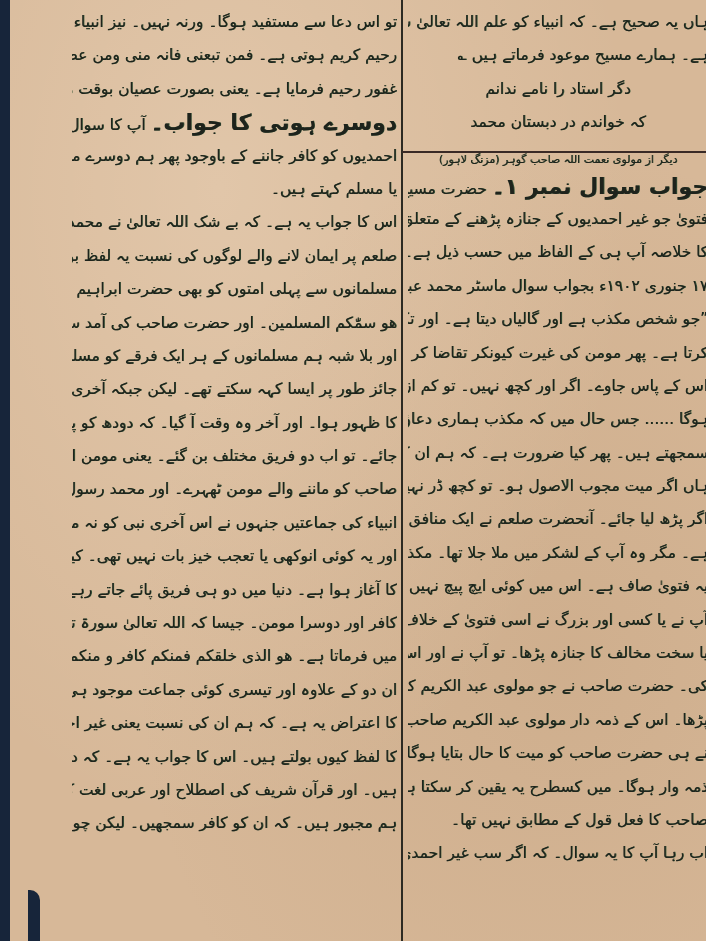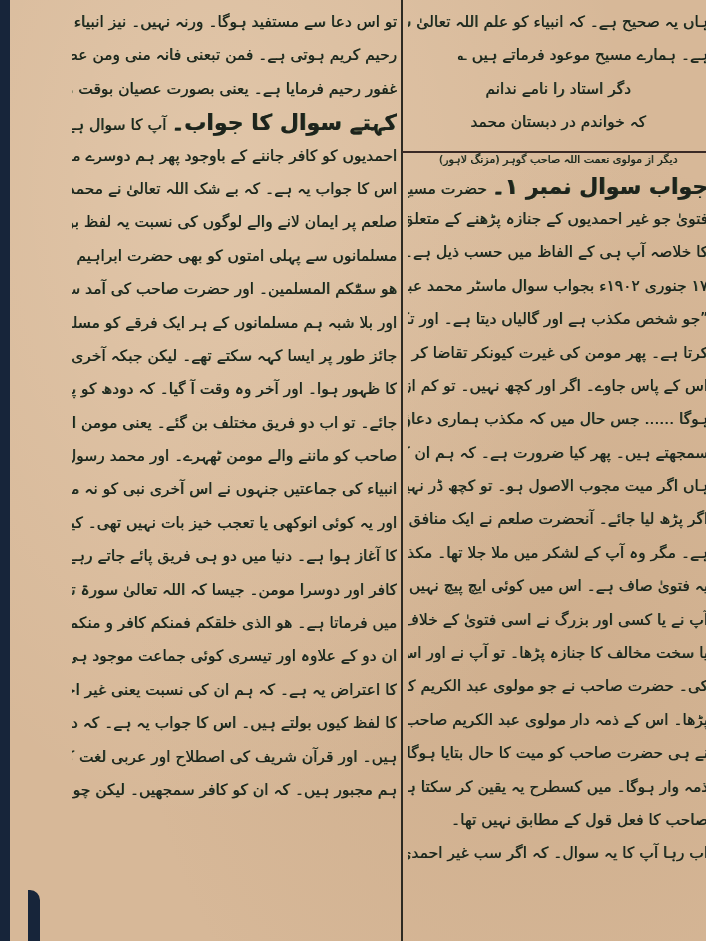--- a/index.html
+++ b/index.html
@@ -79,24 +79,25 @@
     <div class="line">ذمہ وار ہوگا۔ میں کسطرح یہ یقین کر سکتا ہوں۔ کہ حضرت</div>
     <div class="line">صاحب کا فعل قول کے مطابق نہیں تھا۔</div>
     <div class="line">اب رہا آپ کا یہ سوال۔ کہ اگر سب غیر احمدی کافر ہے</div>
   </div>
 
   <div class="col col-left">
     <div class="line">تو اس دعا سے مستفید ہوگا۔ ورنہ نہیں۔ نیز انبیاء کی ذات بڑی</div>
     <div class="line">رحیم کریم ہوتی ہے۔ فمن تبعنی فانہ منی ومن عصانی فانک</div>
     <div class="line">غفور رحیم فرمایا ہے۔ یعنی بصورت عصیان بوقت موت غفور</div>
     <div class="line">
-      <span class="heading-big">کہتے سوال کا جواب۔</span>
+      <span class="heading-big">دوسرے ہوتی کا جواب۔</span>
       <span>آپ کا سوال ہے۔ کہ غیر</span>
     </div>
     <div class="line">احمدیوں کو کافر جاننے کے باوجود پھر ہم دوسرے مسلمانوں کو کیوں مسلمان</div>
+    <div class="line">یا مسلم کہتے ہیں۔</div>
     <div class="line">اس کا جواب یہ ہے۔ کہ بے شک اللہ تعالیٰ نے محمد رسول اللہ</div>
     <div class="line">صلعم پر ایمان لانے والے لوگوں کی نسبت یہ لفظ بولا ہے۔ بلکہ</div>
     <div class="line">مسلمانوں سے پہلی امتوں کو بھی حضرت ابراہیم نے مسلمان کہا ہے</div>
     <div class="line">ھو سمّٰکم المسلمین۔ اور حضرت صاحب کی آمد سے پیشتر واقعی</div>
     <div class="line">اور بلا شبہ ہم مسلمانوں کے ہر ایک فرقے کو مسلمان ہی کہتے تھے۔ اور</div>
     <div class="line">جائز طور پر ایسا کہہ سکتے تھے۔ لیکن جبکہ آخری نبی اور مامور من اللہ</div>
     <div class="line">کا ظہور ہوا۔ اور آخر وہ وقت آ گیا۔ کہ دودھ کو پانی سے الگ کیا</div>
     <div class="line">جائے۔ تو اب دو فریق مختلف بن گئے۔ یعنی مومن اور کافر۔ حضرت</div>
     <div class="line">صاحب کو ماننے والے مومن ٹھہرے۔ اور محمد رسول اللہ صلعم اور دیگر</div>
     <div class="line">انبیاء کی جماعتیں جنہوں نے اس آخری نبی کو نہ مانا۔ کافر قرار پائیں</div>

